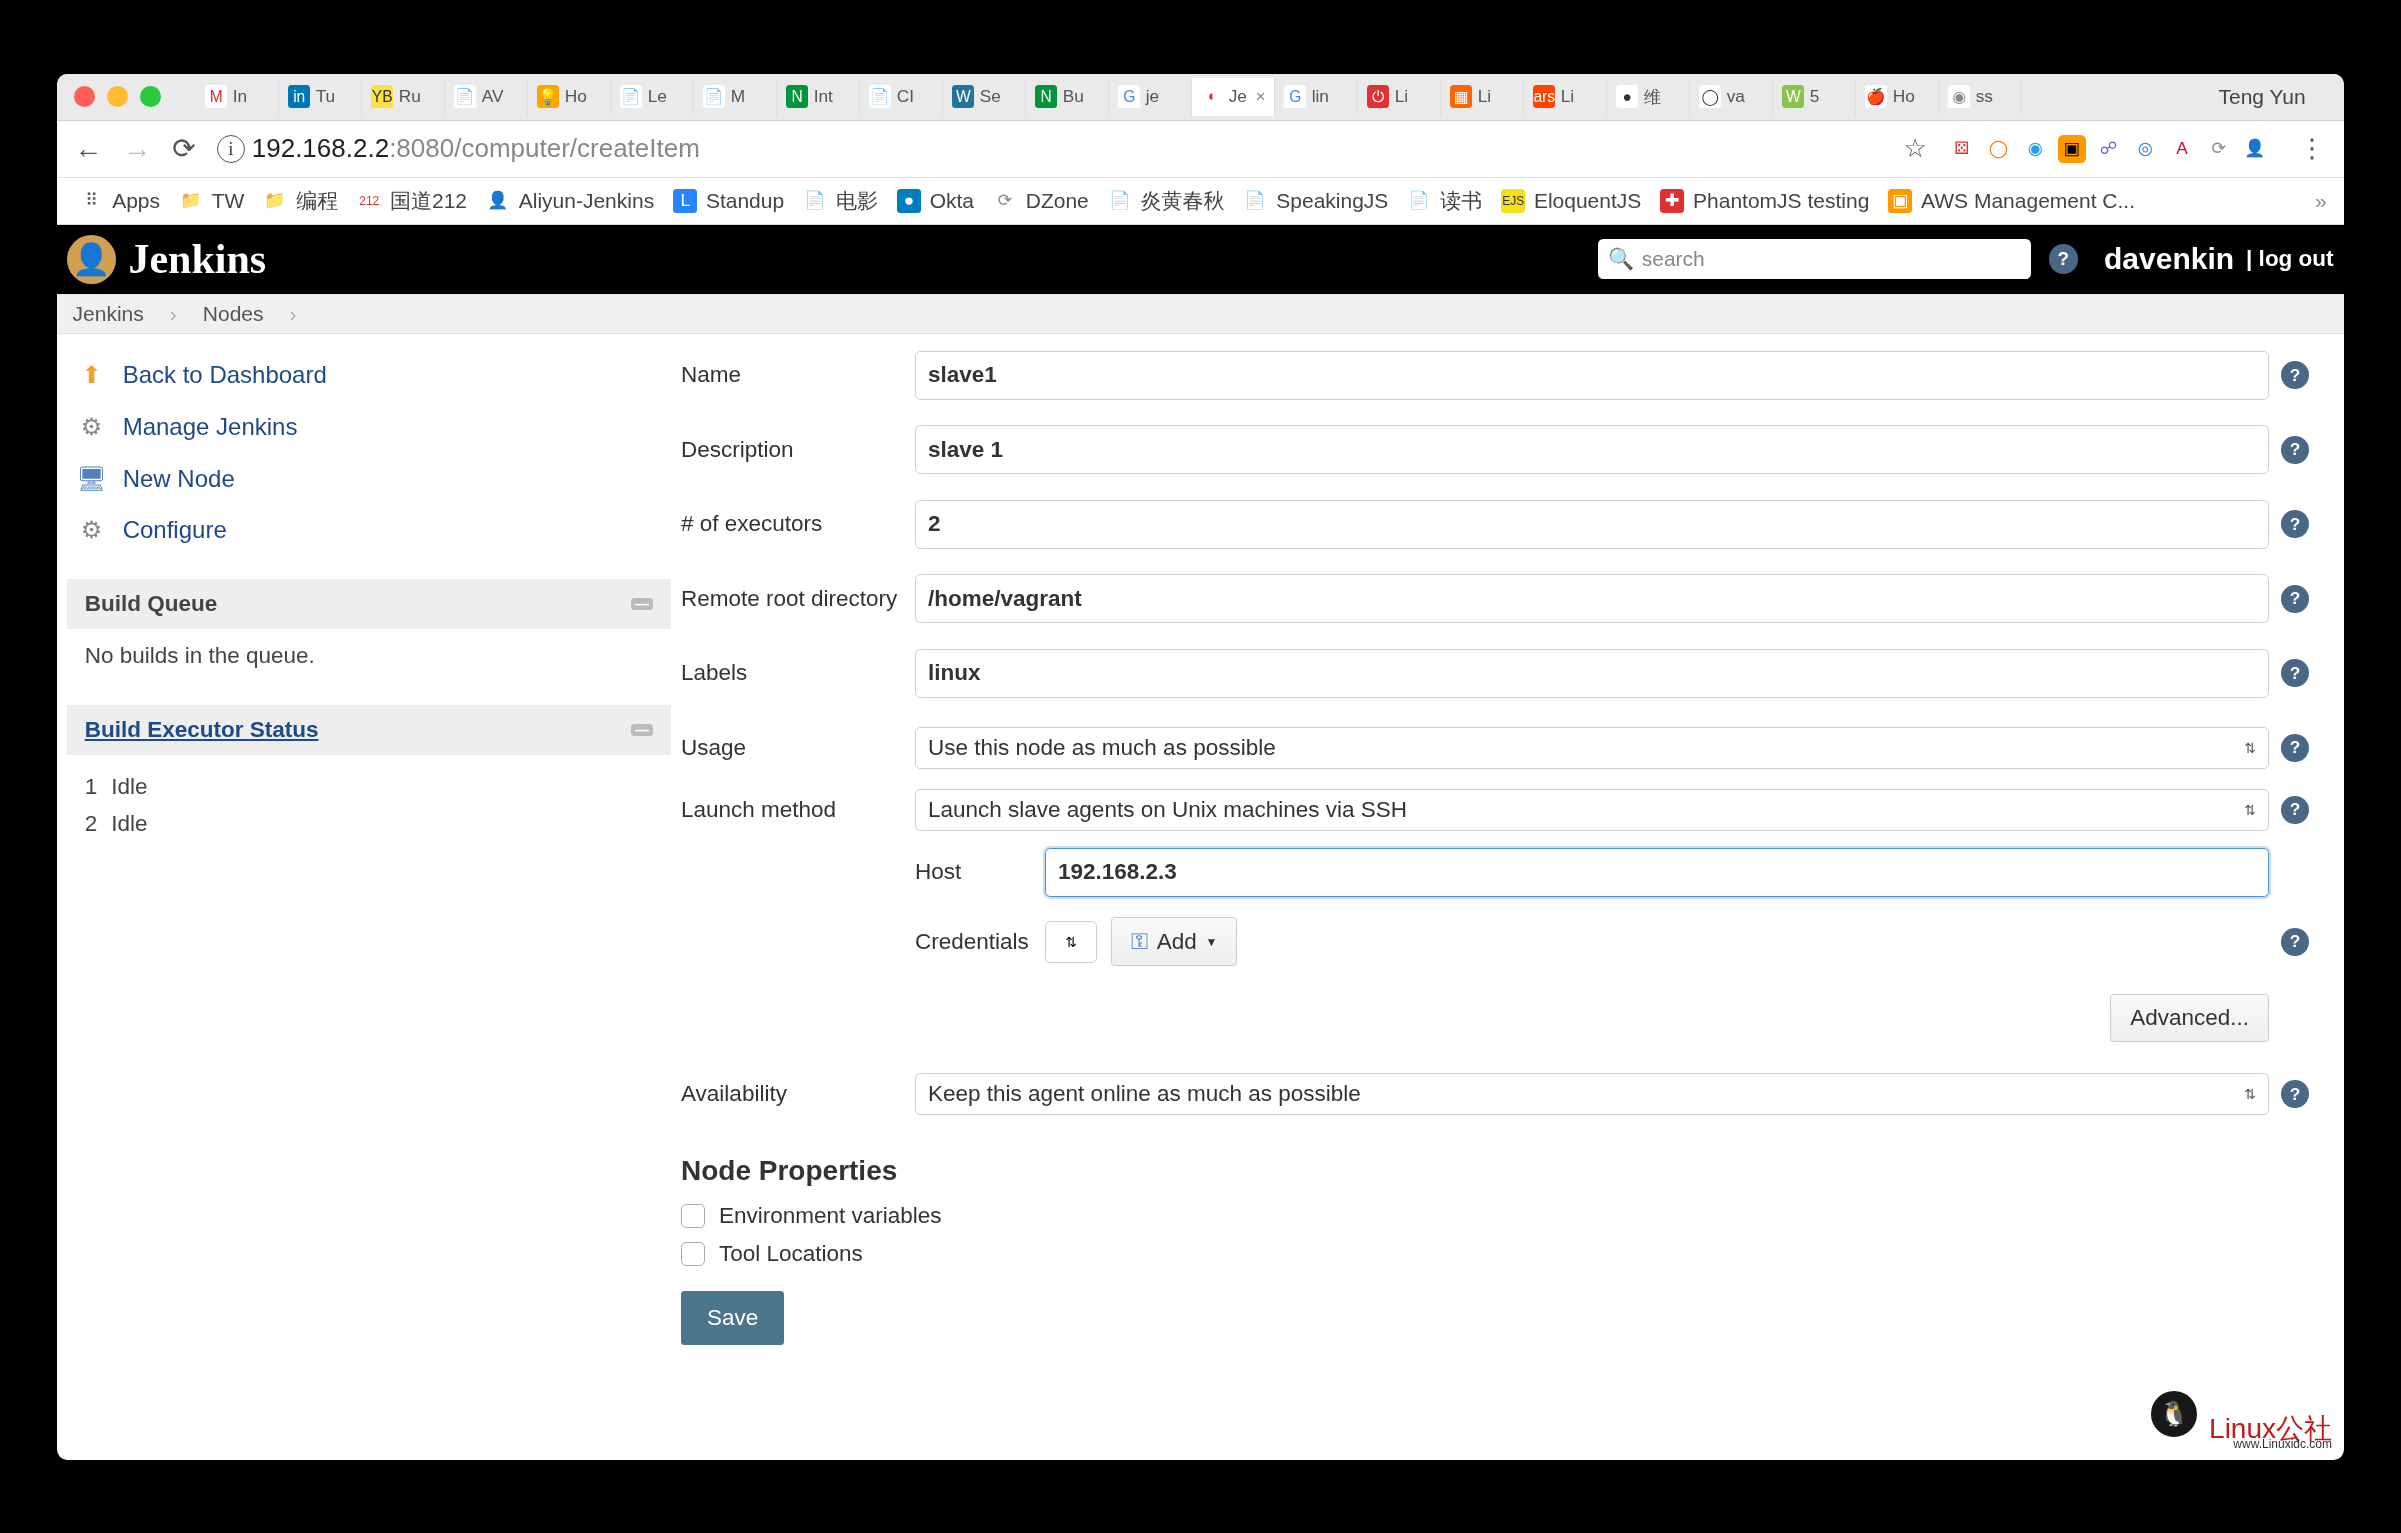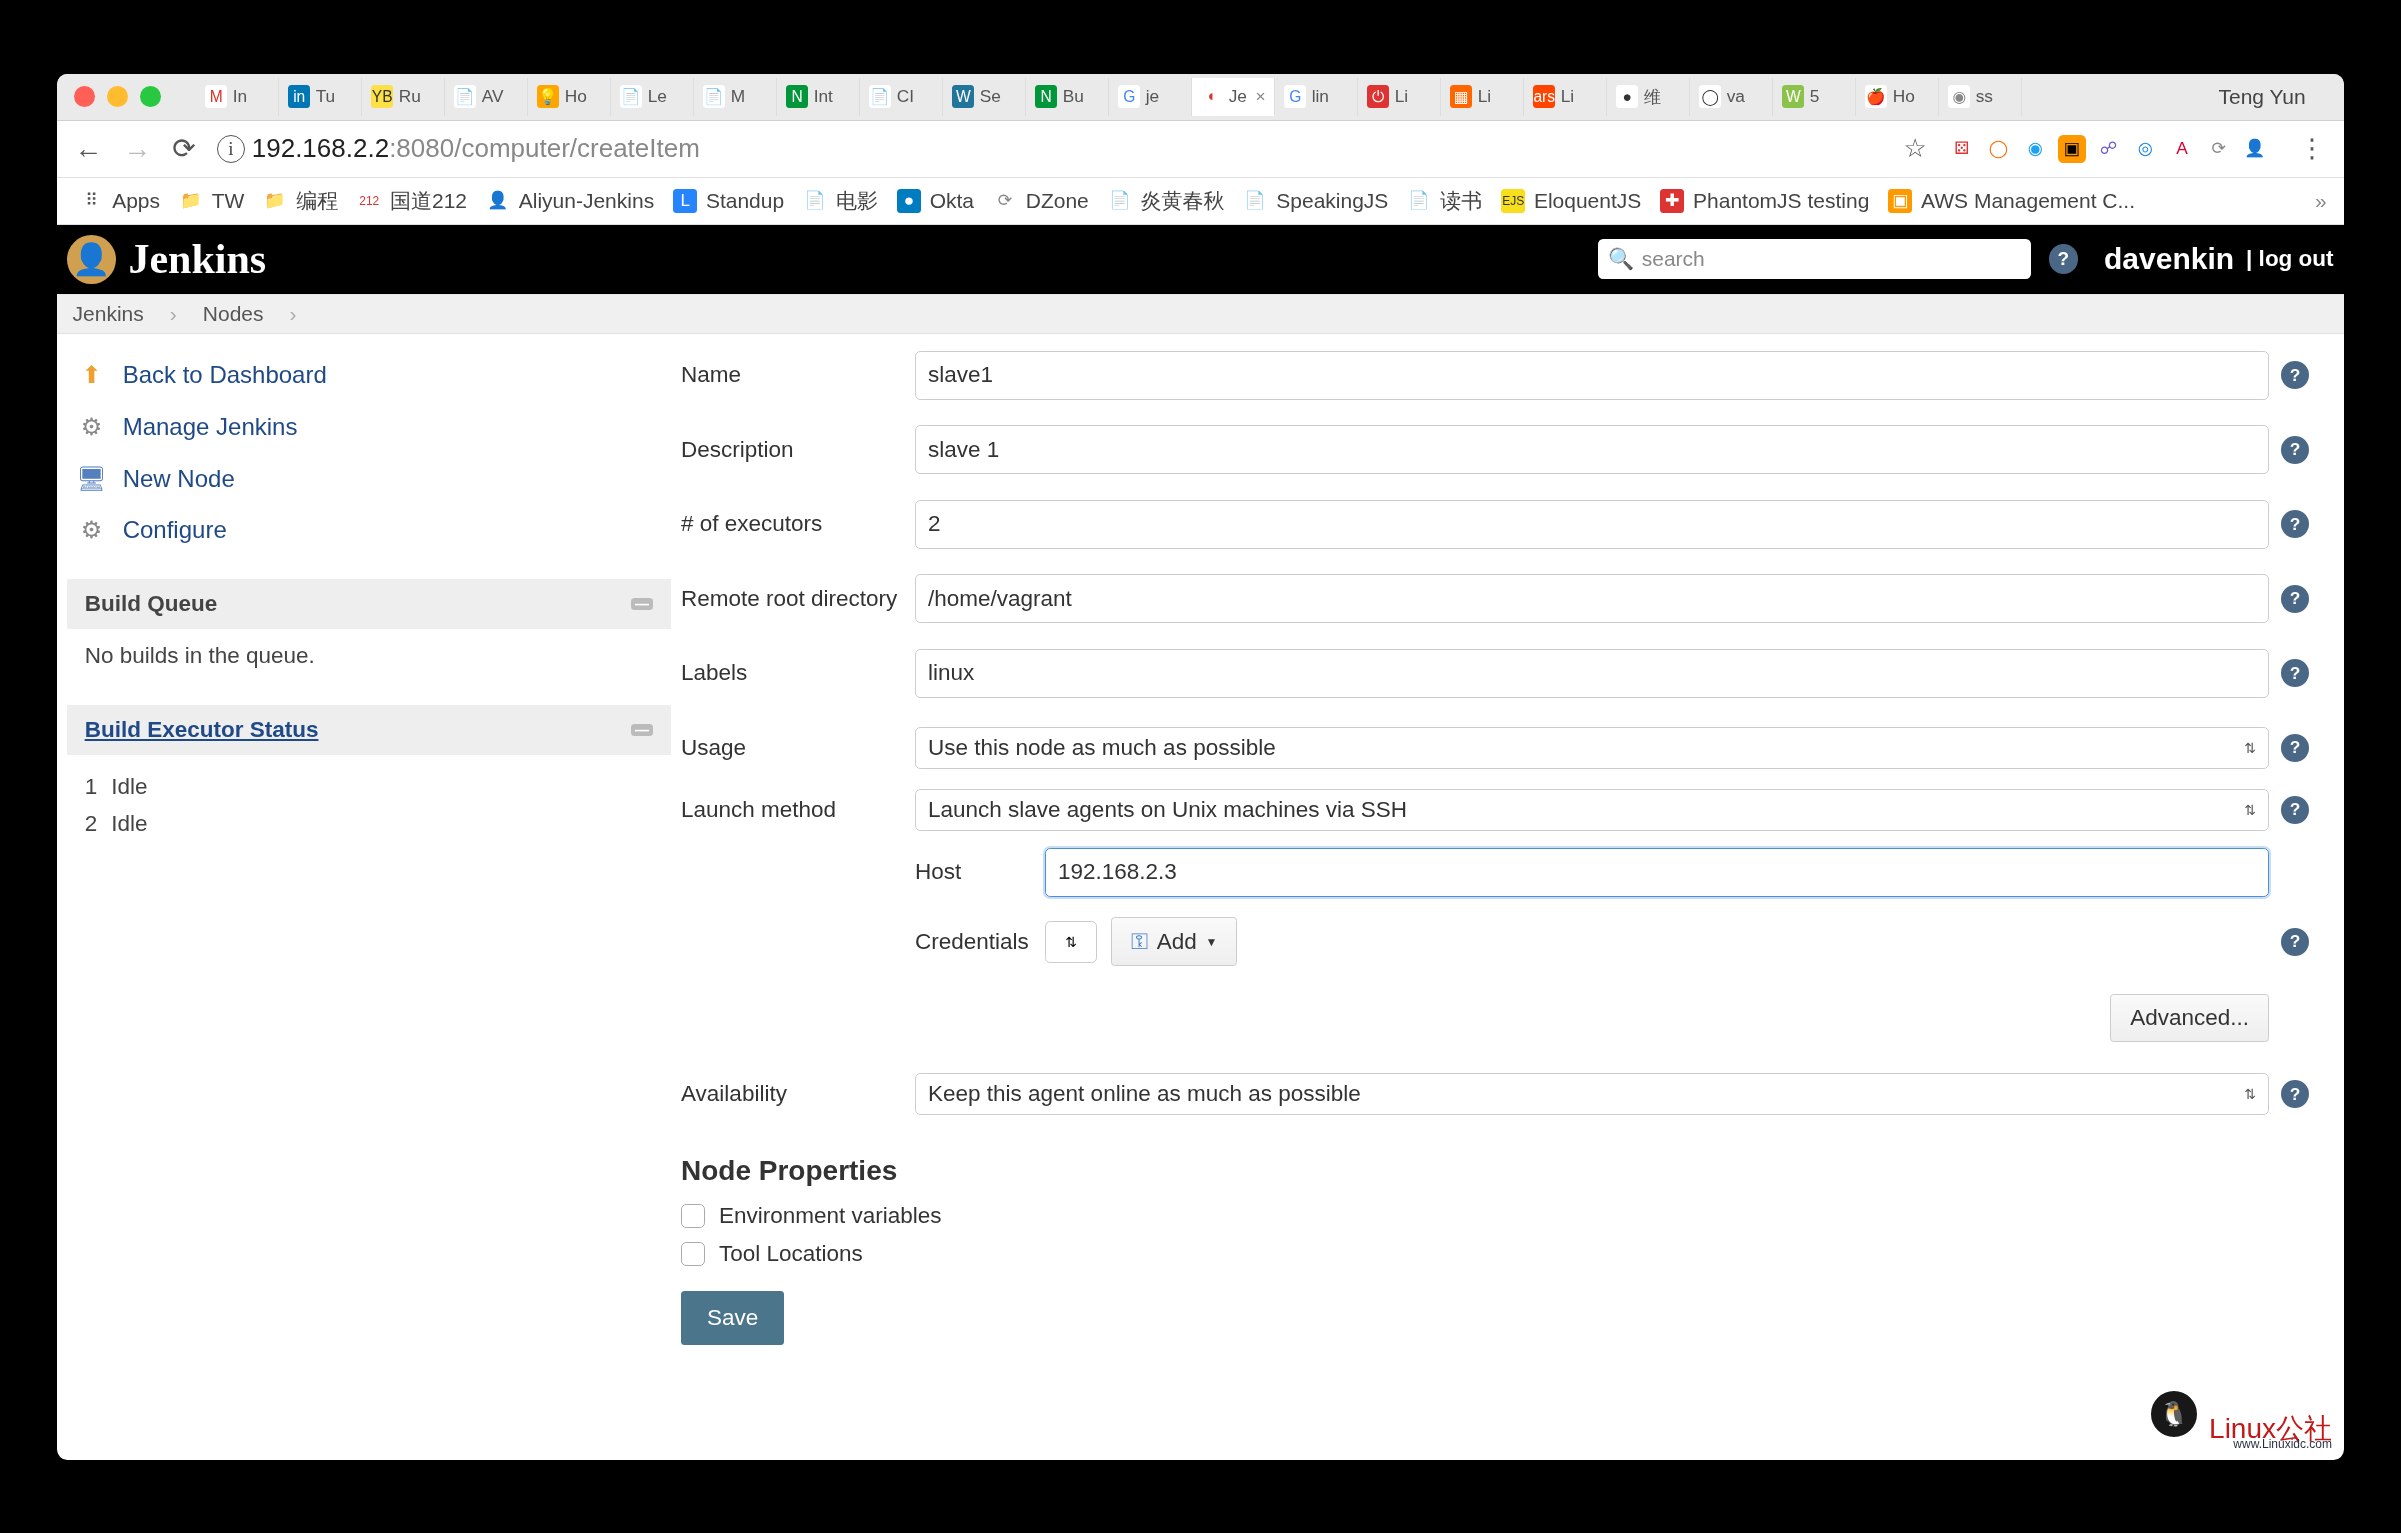--- a/index.html
+++ b/index.html
@@ -44,21 +44,21 @@
 .sico { width:31px; height:31px; display:flex; align-items:center; justify-content:center; font-size:24px; }
 .panel { margin-top:22.5px; }
 .panel-hdr { background:#eee; padding:12px 17.3px; font-weight:bold; font-size:22.5px; color:#444; display:flex; align-items:center; justify-content:space-between; }
 .panel-body { padding:14px 17.3px; font-size:22.5px; color:#444; }
 .collapse { width:22.5px; height:12px; background:#bbb; border-radius:3.5px; display:flex; align-items:center; justify-content:center; color:#fff; font-size:14px; }
 .exec-row { display:flex; gap:14px; padding:5.2px 0; font-size:22.5px; color:#444; }
 .content { flex:1; padding:15.6px 35px 35px 0; }
 .form-row { display:flex; align-items:center; min-height:52px; margin-bottom:22.5px; }
 .form-lbl { width:234px; font-size:22.5px; color:#333; }
 .form-ctrl { flex:1; display:flex; align-items:center; }
-.txt { height:49px; border:0.9px solid #ccc; border-radius:5.2px; padding:0 12px; font-size:22.5px; color:#333; width:100%; }
+.txt { height:49px; border:0.9px solid #ccc; border-radius:5.2px; padding:0 12px; font-size:22.5px; color:#333; width:100%;font-weight:bold; }
 .txt.focus { border:1.7px solid #4a90d9; outline:2.6px solid rgba(74,144,217,0.3); }
 .sel { height:42px; border:0.9px solid #ccc; border-radius:5.2px; padding:0 12px; font-size:22.5px; color:#333; width:100%; display:flex; align-items:center; justify-content:space-between; background:#fff; }
 .sel-arr { font-size:14px; color:#555; }
 .help { width:28px; height:28px; border-radius:50%; background:#4a6785; color:#fff; display:flex; align-items:center; justify-content:center; font-weight:bold; font-size:17.3px; margin-left:12px; flex-shrink:0; }
 .btn { padding:10.4px 19px; border:0.9px solid #ccc; background:linear-gradient(#fafafa,#eee); font-size:22.5px; color:#333; border-radius:3.5px; display:inline-flex; align-items:center; gap:8.7px; }
 .cred-sel { width:52px; height:42px; border:0.9px solid #ccc; border-radius:5.2px; display:flex; align-items:center; justify-content:center; font-size:14px; }
 .adv-wrap { display:flex; justify-content:flex-end; margin:26px 40px 26px 0; }
 .sect-title { font-size:28px; font-weight:bold; color:#333; margin:21px 0 15.6px; }
 .chk-row { display:flex; align-items:center; gap:14px; font-size:22.5px; color:#333; margin-bottom:12px; }
 .chk { width:24px; height:24px; border:0.9px solid #aaa; border-radius:5.2px; }

